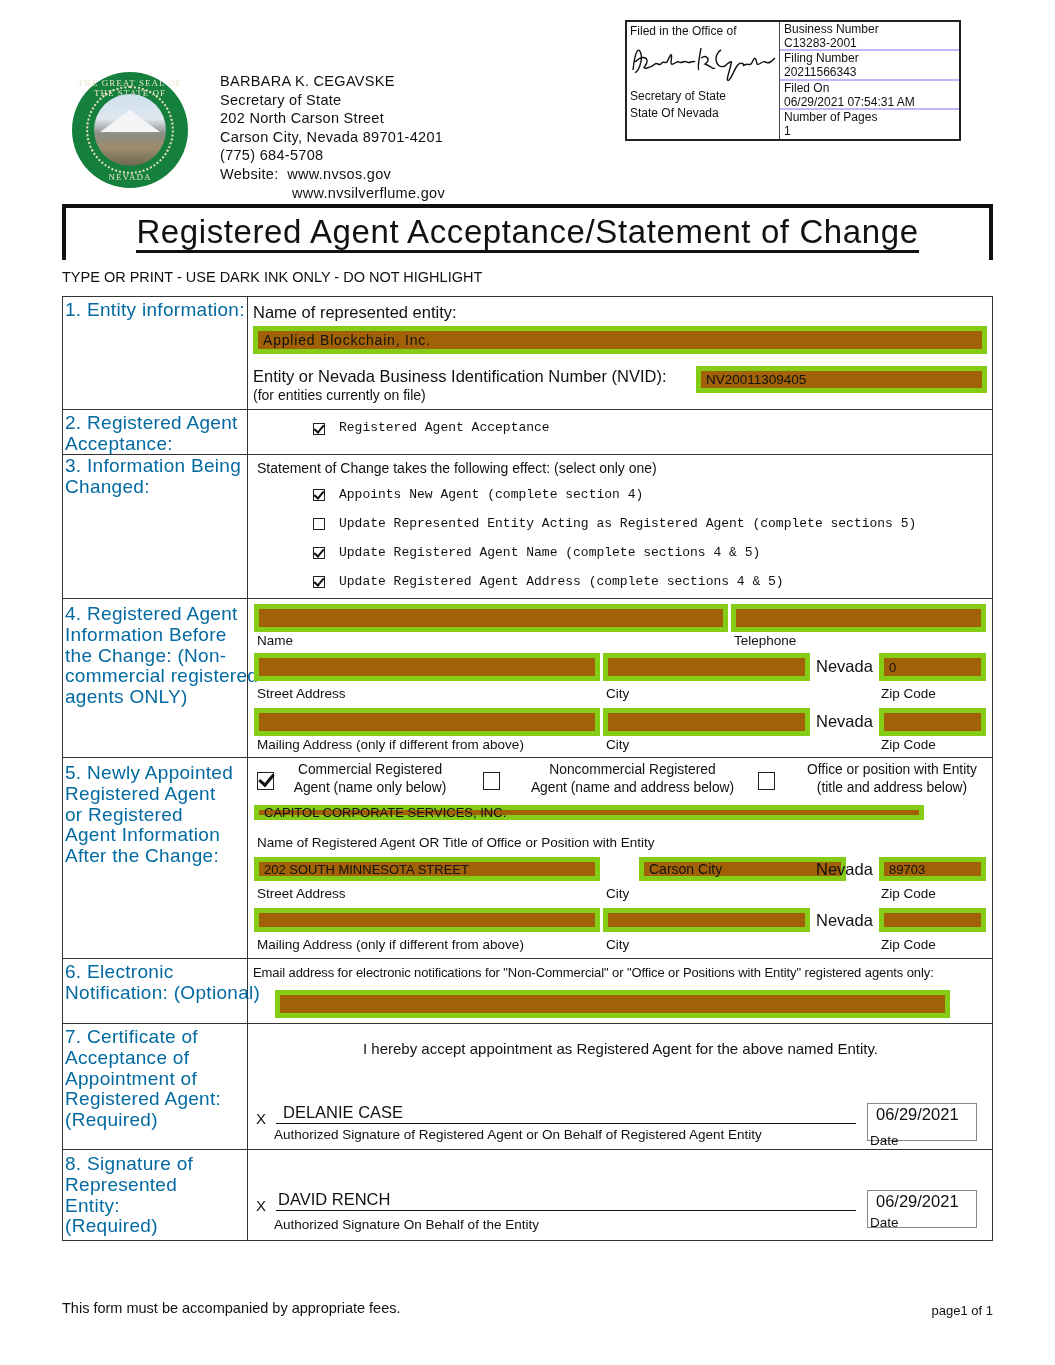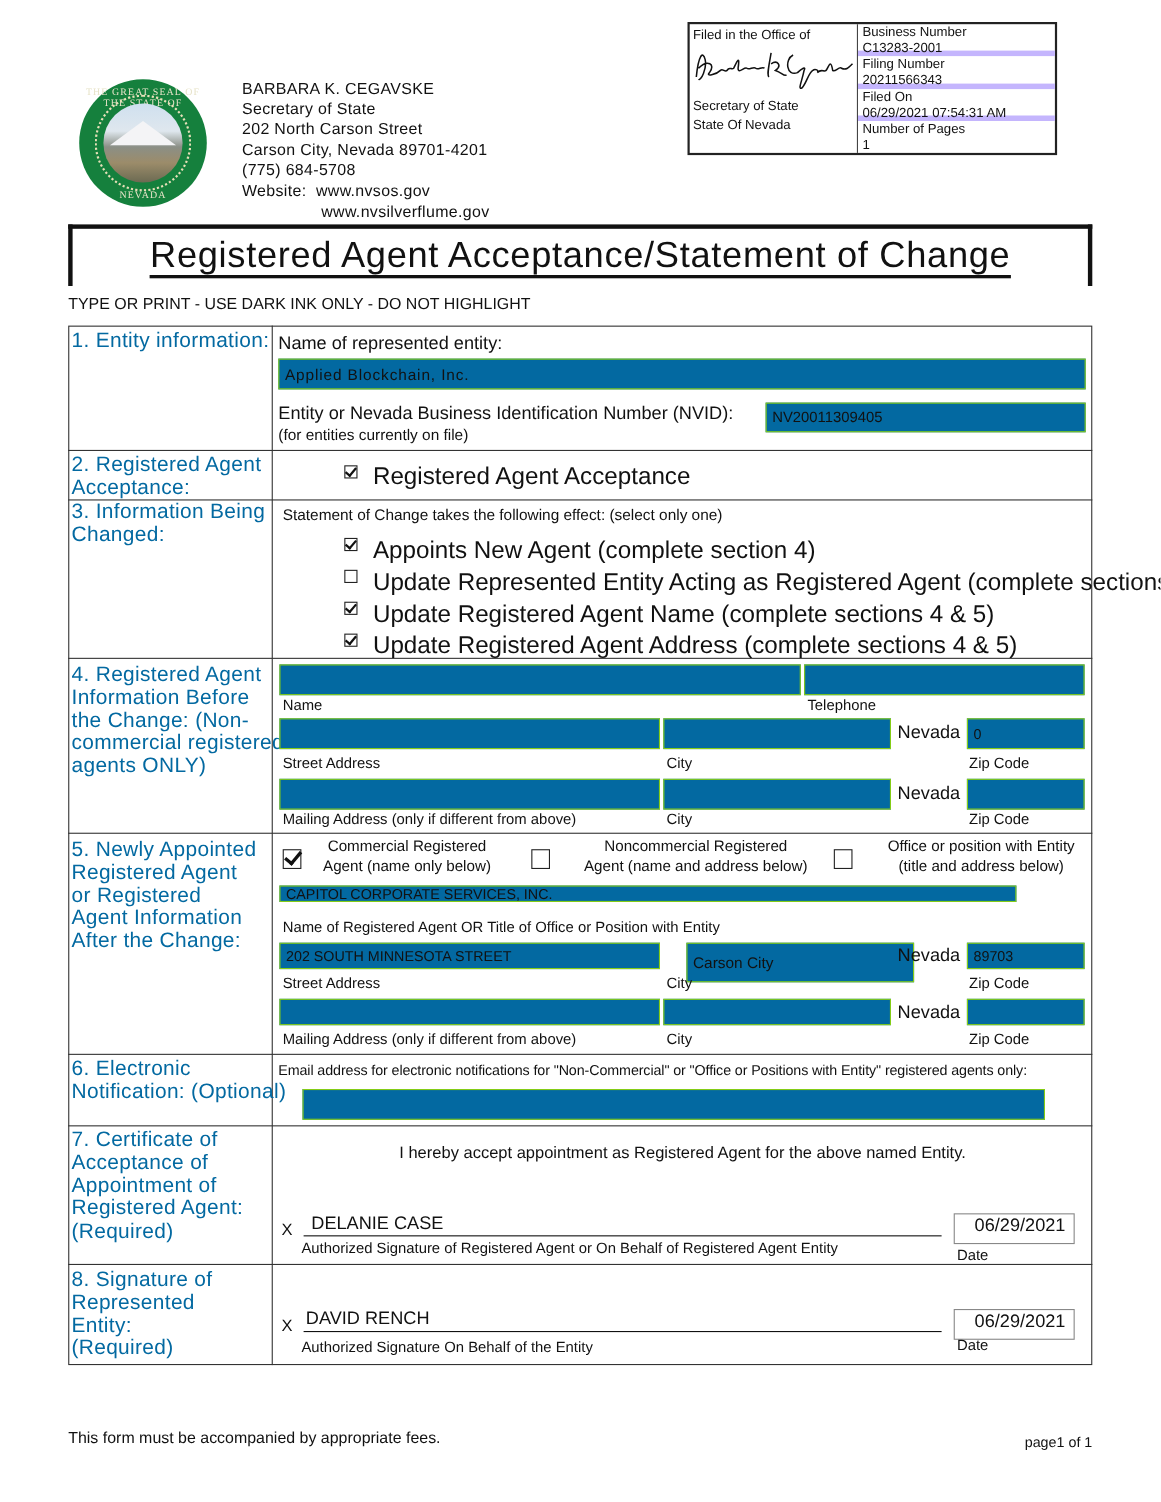--- a/index.html
+++ b/index.html
@@ -13,43 +13,43 @@
   .seal .txt { position:absolute; width:116px; text-align:center; color:#e7e3c8; font-family:"Liberation Serif", serif; font-size:9px; letter-spacing:1px; }
   .hdr-text { left:220px; top:72px; font-size:14.5px; line-height:18.6px; letter-spacing:0.3px; color:#111; }
   .hdr-text div { white-space:pre; }
   
   .filed { left:625px; top:20px; width:336px; height:121px; border:2px solid #222; box-sizing:border-box; }
   .filed .left { position:absolute; left:0; top:0; width:152px; height:117px; border-right:1px solid #444; }
   .filed .lbl1 { position:absolute; left:3px; top:2px; font-size:12px; }
   .filed .sig { position:absolute; left:2px; top:18px; width:148px; height:46px; }
   .filed .sos { position:absolute; left:3px; top:66px; font-size:12px; line-height:17px; }
   .filed .right { position:absolute; left:153px; top:0; width:179px; }
-  .filed .cell { height:29.25px; border-bottom:5px solid #c4b5fd; font-size:12px; line-height:14px; padding-left:4px; box-sizing:border-box; }
+  .filed .cell { height:29.25px; border-bottom:2px solid #c4b5fd; font-size:12px; line-height:14px; padding-left:4px; box-sizing:border-box; }
   .filed .cell:last-child { border-bottom:none; }
   
   .titlebox { left:62px; top:204px; width:931px; height:56px; border-top:4px solid #111; border-left:4px solid #111; border-right:4px solid #111; box-sizing:border-box; }
   .title { left:62px; top:213px; width:931px; text-align:center; font-size:33px; letter-spacing:0.6px; }
   .title span { border-bottom:3px solid #111; padding-bottom:0px; }
   .instr { left:62px; top:269px; font-size:14.5px; }
   
   .tbl { left:62px; top:296px; width:931px; height:945px; border:1px solid #333; box-sizing:border-box; }
   .vdiv { left:247px; top:296px; width:1px; height:945px; background:#333; }
   .hline { left:62px; width:931px; height:1px; background:#333; }
   .sec { left:65px; font-size:19px; line-height:20.8px; letter-spacing:0.3px; color:#0369a1; }
-  .field { position:absolute; border:1px solid #84cc16; background:#0369a1; box-sizing:border-box; font-size:13px; padding-left:5px; display:flex; align-items:center; color:#111; }
+  .field { position:absolute; border:5px solid #84cc16; background:#a16207; box-sizing:border-box; font-size:13px; padding-left:5px; display:flex; align-items:center; color:#111; }
   .lbl { position:absolute; font-size:13.5px; color:#111; white-space:nowrap; }
   .lbl-lg { position:absolute; font-size:16.5px; color:#111; white-space:nowrap; }
   .cb { position:absolute; width:12px; height:12px; border:1.3px solid #222; box-sizing:border-box; background:#fff; }
   .cb.checked::after { content:""; position:absolute; left:2px; top:-1px; width:4px; height:8px; border-right:2.6px solid #111; border-bottom:2.6px solid #111; transform:rotate(40deg); }
   .cb-big { position:absolute; width:17px; height:18px; border:1.5px solid #222; box-sizing:border-box; background:#fff; }
   .cb-big.checked::after { content:""; position:absolute; left:4px; top:-2px; width:6px; height:12px; border-right:3.4px solid #111; border-bottom:3.4px solid #111; transform:rotate(40deg); }
-  .opt { position:absolute; font-size:22px; white-space:nowrap; }
+  .opt { position:absolute; font-size:13px; white-space:nowrap;font-family:Liberation Mono, monospace; }
   .center13 { position:absolute; font-size:13.8px; text-align:center; line-height:18px; }
   .sigline { position:absolute; height:1px; background:#111; }
-  .datebox { position:absolute; width:110px; height:28px; border:1px solid #888; box-sizing:border-box; font-size:16.5px; padding-left:18px; line-height:21px; }
+  .datebox { position:absolute; width:110px; height:38px; border:1px solid #888; box-sizing:border-box; font-size:16.5px; padding-left:8px; line-height:21px; }
   .foot { font-size:14.5px; }
 </style>
 </head>
 <body>
 
 <div class="abs seal">
   <div class="txt" style="top:6px;">THE GREAT SEAL OF THE STATE OF</div>
   <div class="scene">
       <div class="mtn"></div>
     </div>
@@ -184,21 +184,21 @@
     <div>Agent (name and address below)</div>
   </div>
 <div class="cb-big" style="left:758px; top:772px;"></div>
 <div class="center13" style="left:796px; top:761px; width:192px;">
     <div>Office or position with Entity</div>
     <div>(title and address below)</div>
   </div>
 <div class="field" style="left:254px; top:805px; width:670px; height:15px;">CAPITOL CORPORATE SERVICES, INC.</div>
 <div class="lbl" style="left:257px; top:835px;">Name of Registered Agent OR Title of Office or Position with Entity</div>
 <div class="field" style="left:254px; top:857px; width:346px; height:24px;">202 SOUTH MINNESOTA STREET</div>
-<div class="field" style="left:624px; top:857px; width:207px; height:36px; font-size:14px;">Carson City</div>
+<div class="field" style="left:639px; top:857px; width:207px; height:24px; font-size:14px;">Carson City</div>
 <div class="lbl-lg" style="left:816px; top:860px;">Nevada</div>
 <div class="field" style="left:879px; top:857px; width:107px; height:24px;">89703</div>
 <div class="lbl" style="left:257px; top:886px;">Street Address</div>
 <div class="lbl" style="left:606px; top:886px;">City</div>
 <div class="lbl" style="left:881px; top:886px;">Zip Code</div>
 <div class="field" style="left:254px; top:908px; width:346px; height:24px;"></div>
 <div class="field" style="left:603px; top:908px; width:207px; height:24px;"></div>
 <div class="lbl-lg" style="left:816px; top:911px;">Nevada</div>
 <div class="field" style="left:879px; top:908px; width:107px; height:24px;"></div>
 <div class="lbl" style="left:257px; top:937px;">Mailing Address (only if different from above)</div>

